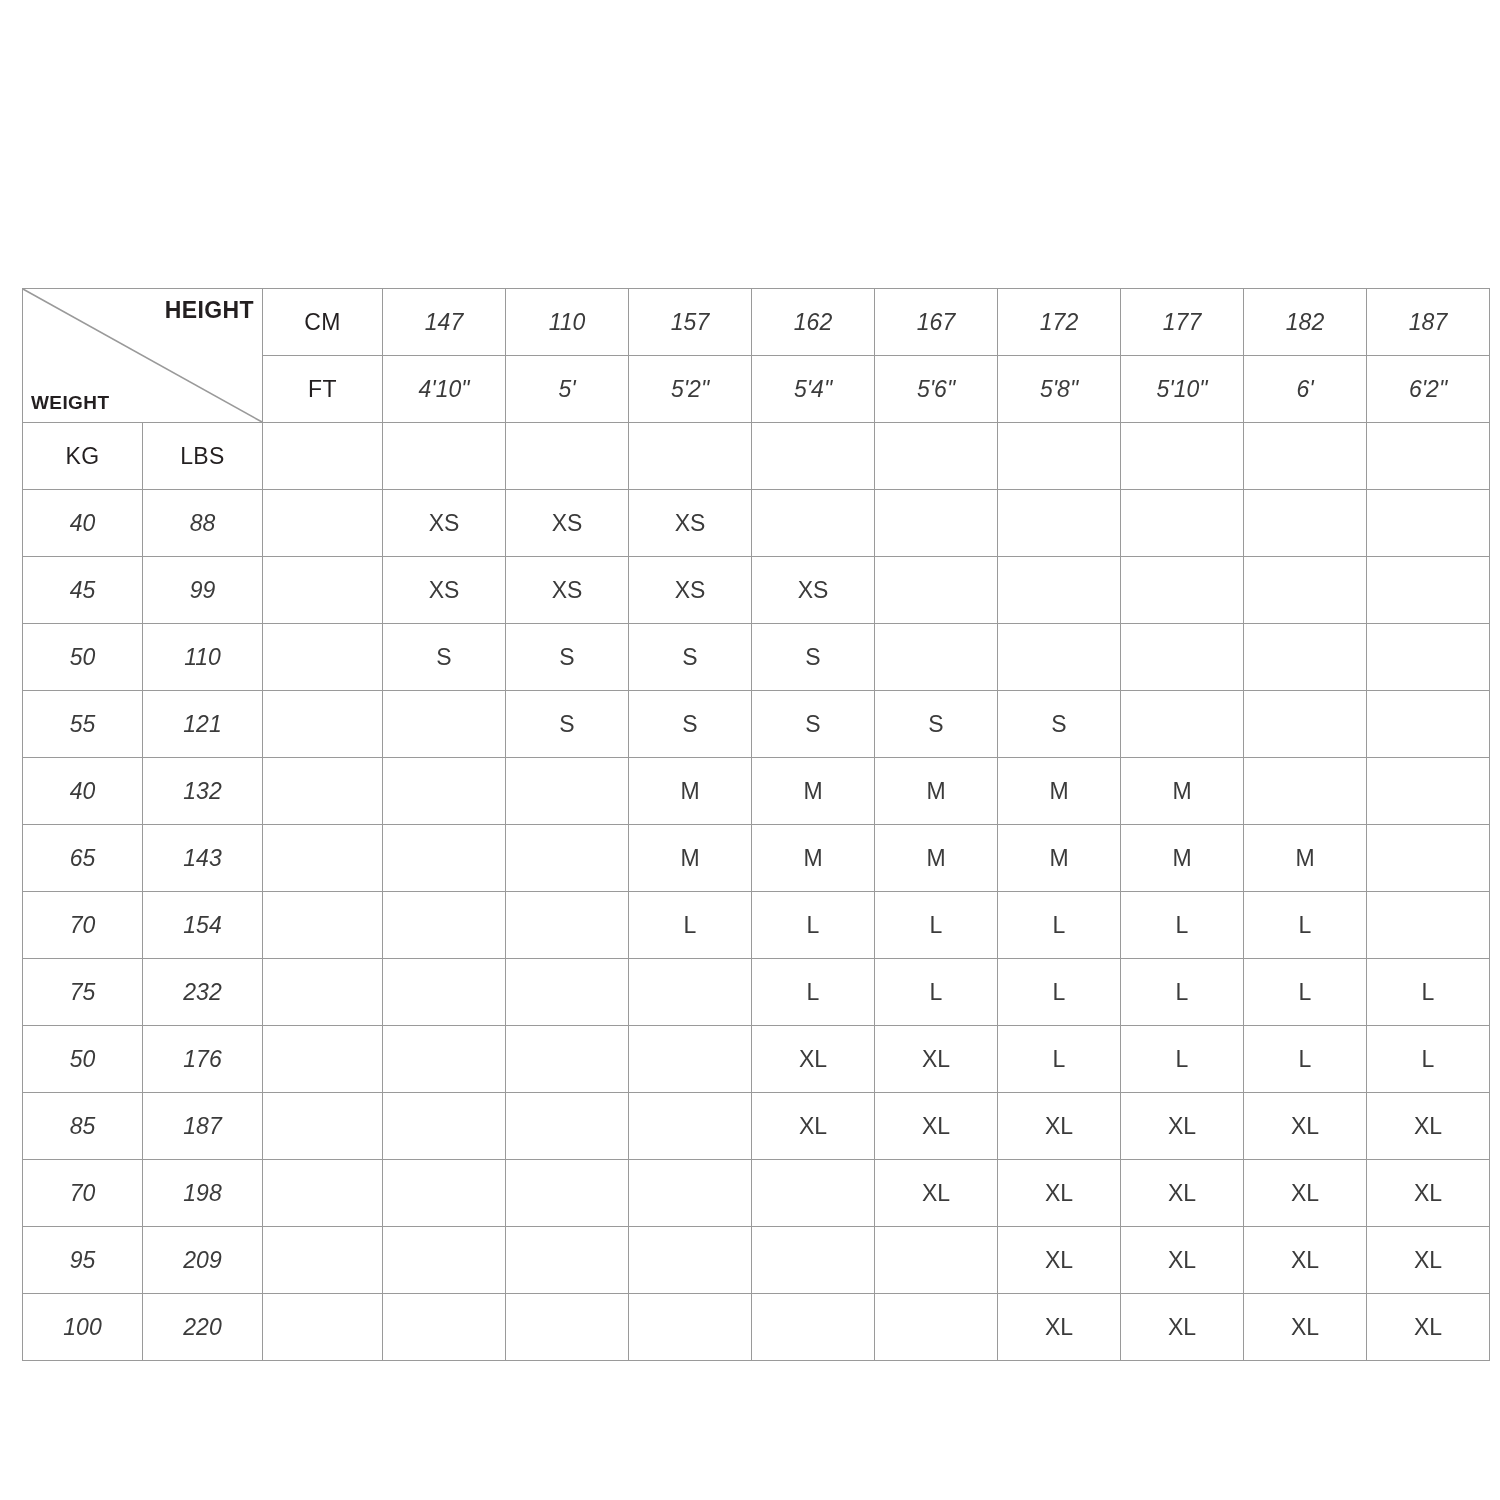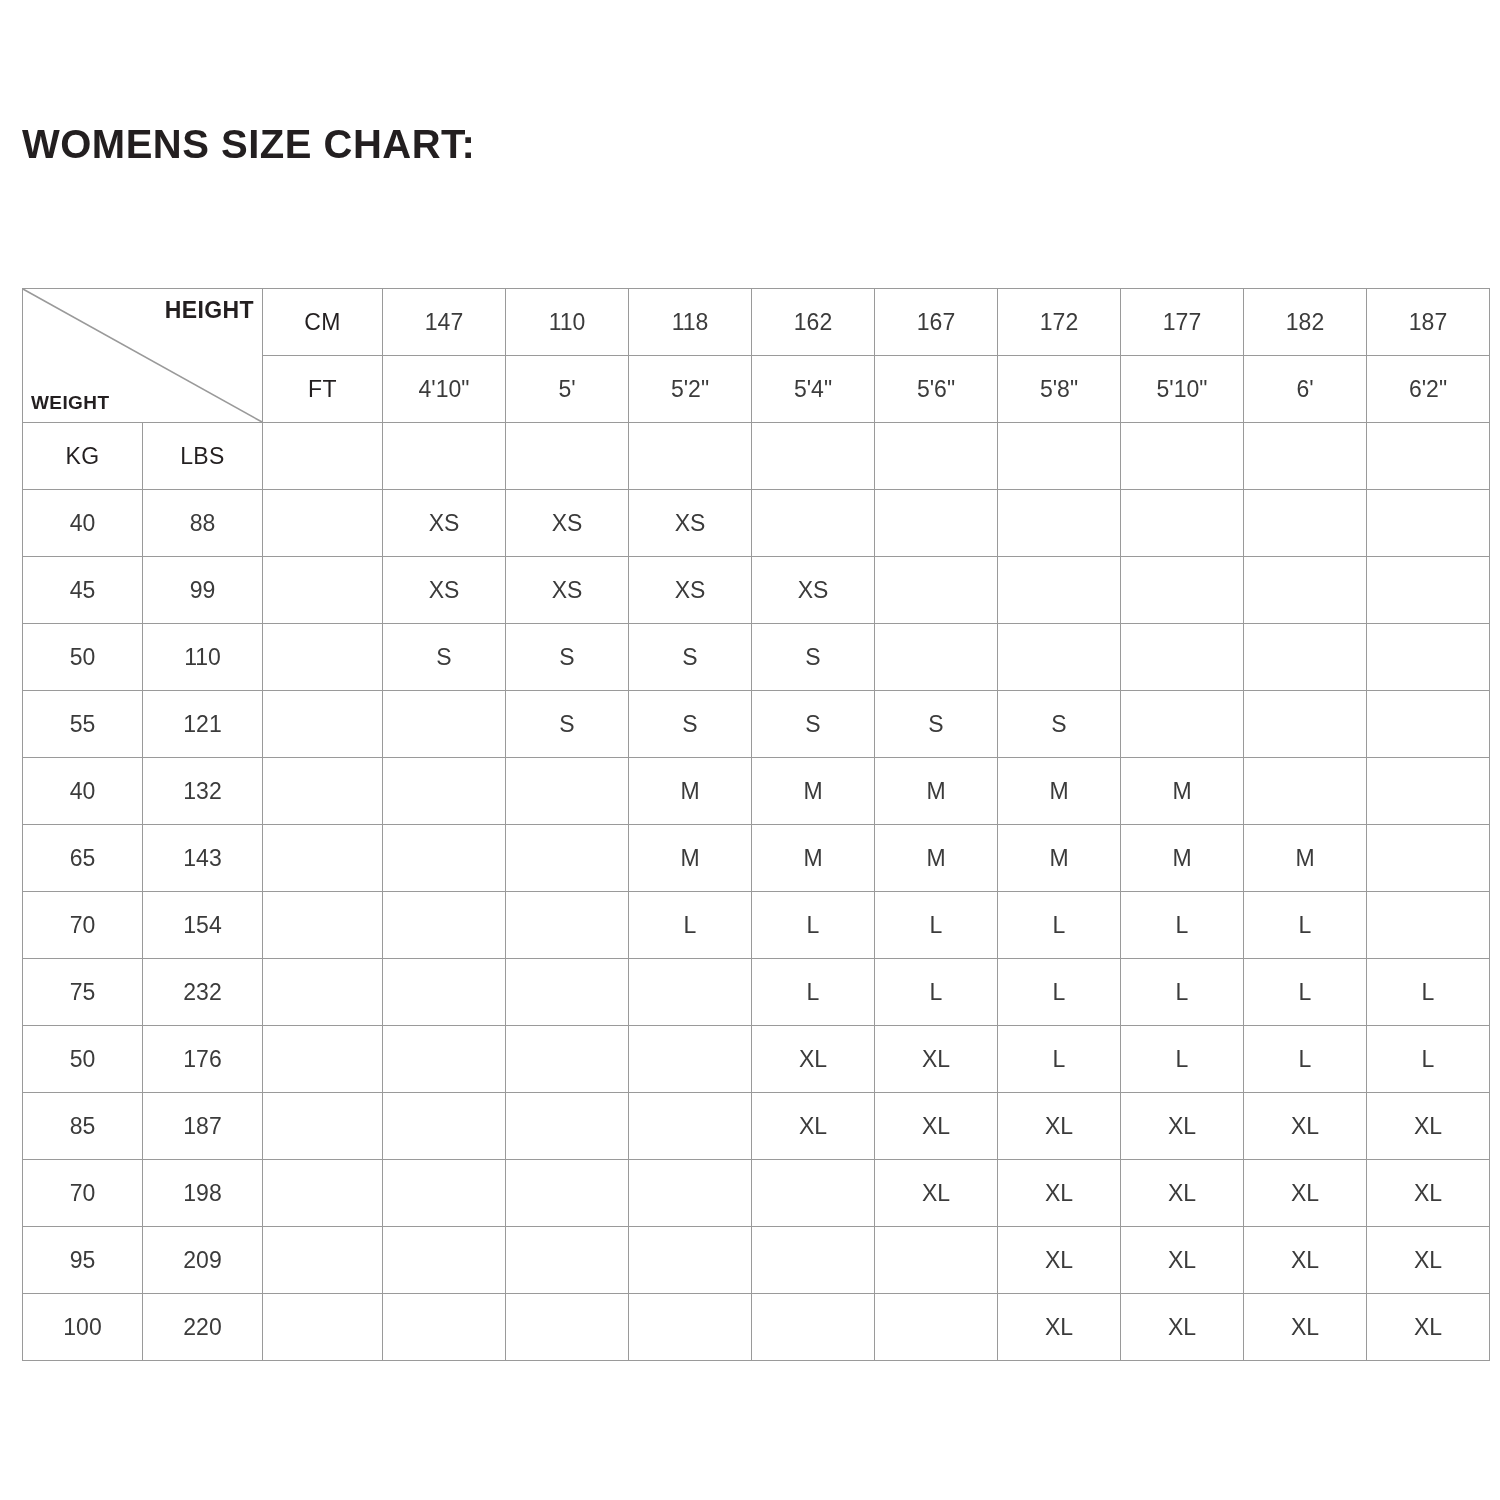--- a/index.html
+++ b/index.html
@@ -88,35 +88,35 @@
     left: 8px;
     bottom: 8px;
     font-weight: bold;
     font-size: 19px;
     color: #231f20;
     letter-spacing: 0.4px;
   }
   .hdr {
     font-weight: normal;
     color: #3b3b3b;
+    font-style: italic;
   }
   .hdr-bold {
     font-weight: bold;
     color: #231f20;
     letter-spacing: 0.4px;
     margin-top: 37px;
   }
   .empty { }
 </style>
 </head>
 <body>
 
 <div class="page">
 
-  <div class="title">WOMENS SIZE CHART:</div>
 
   <div class="table-wrap">
     <table class="size-chart">
       <colgroup>
         <col class="c-kg">
           <col class="c-lbs">
           <col class="c-unit">
         <col class="c-data">
           <col class="c-data">
           <col class="c-data">
@@ -134,21 +134,21 @@
                 <svg class="diag" viewBox="0 0 240 132" preserveAspectRatio="none">
                   <line x1="0" y1="0" x2="240" y2="132" stroke="#9a9a9a" stroke-width="1.6" vector-effect="non-scaling-stroke"></line>
                 </svg>
                 <div class="lbl-height">HEIGHT</div>
                 <div class="lbl-weight">WEIGHT</div>
               </div>
             </td>
             <td class="hdr-bold">CM</td>
             <td class="hdr">147</td>
             <td class="hdr">110</td>
-            <td class="hdr">118</td>
+            <td class="hdr">157</td>
             <td class="hdr">162</td>
             <td class="hdr">167</td>
             <td class="hdr">172</td>
             <td class="hdr">177</td>
             <td class="hdr">182</td>
             <td class="hdr">187</td>
           </tr>
           <tr>
             <td class="hdr-bold">FT</td>
             <td class="hdr">4'10"</td>

